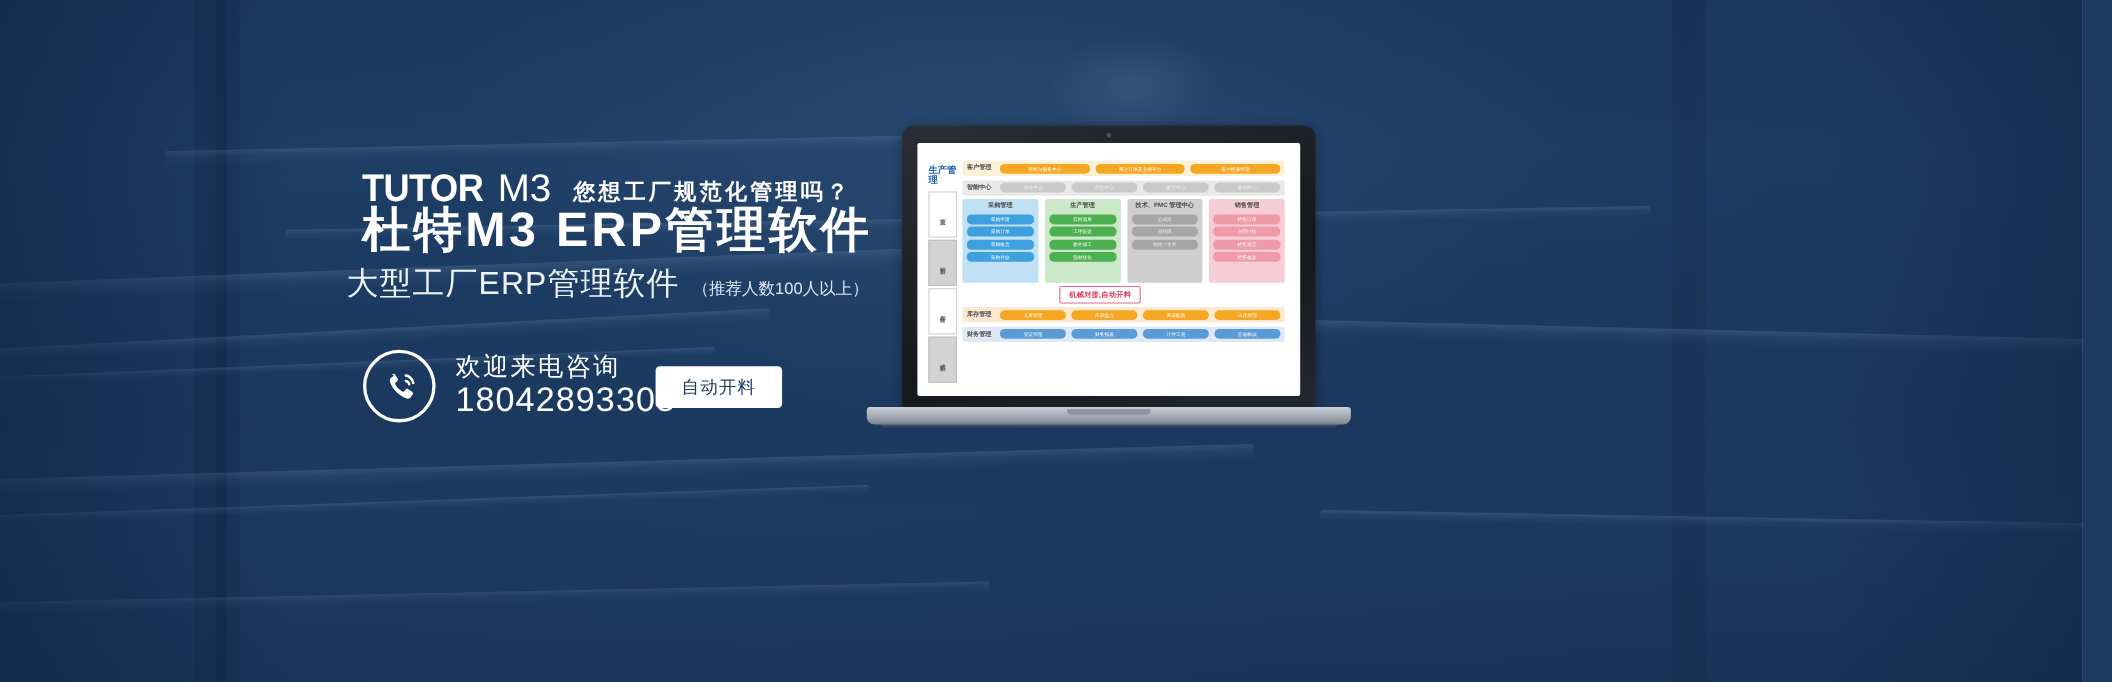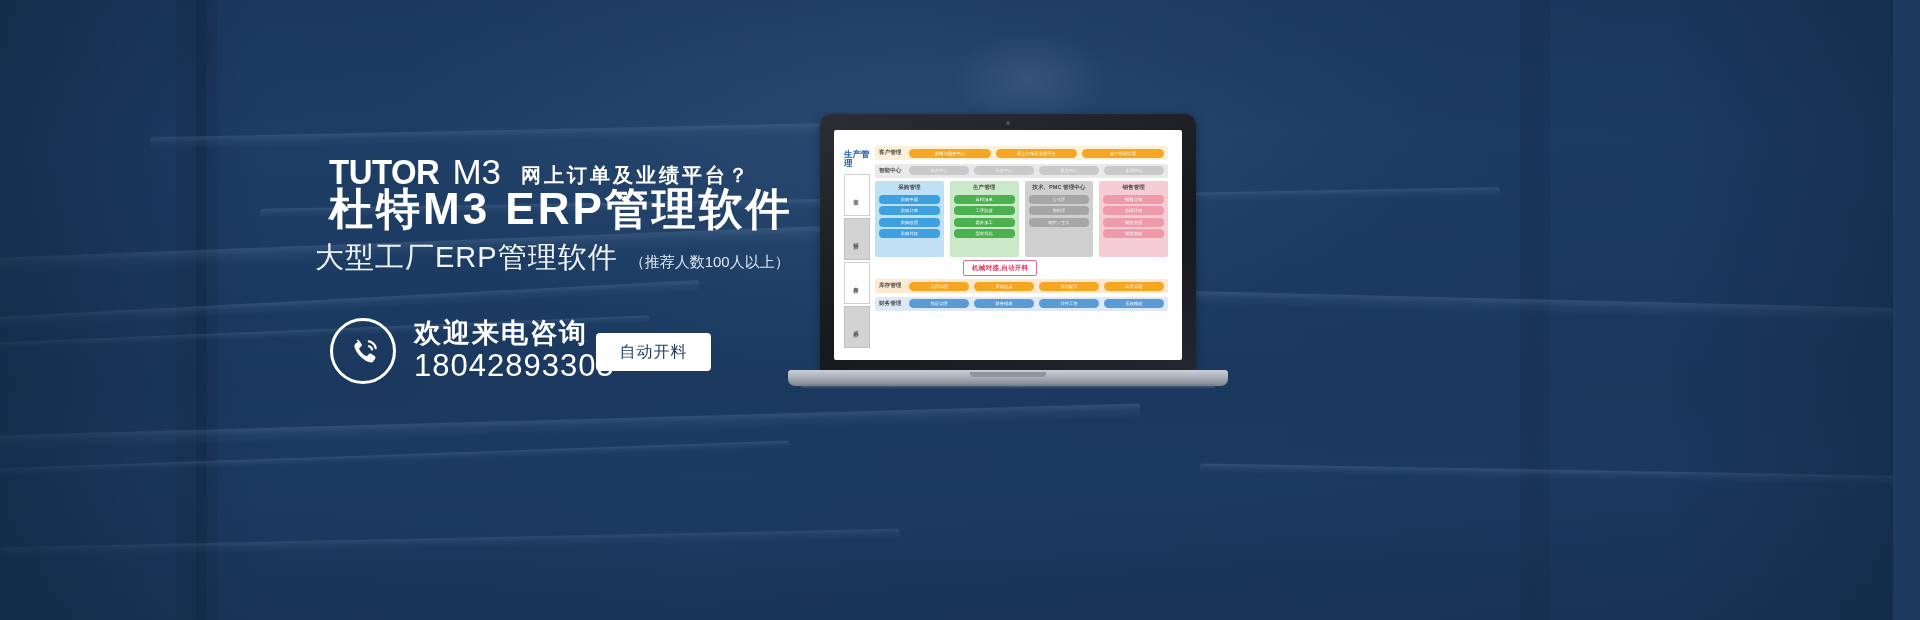--- a/index.html
+++ b/index.html
@@ -111,21 +111,21 @@
     display:flex; align-items:center;
   }
   .phone-icon {
     width:66px; height:66px; flex:0 0 auto;
     border:3px solid #ffffff; border-radius:50%;
     display:flex; align-items:center; justify-content:center;
   }
   .phone-icon svg { display:block; }
   .phone-text { margin-left:18px; line-height:1.02; }
   .phone-label {
-    font-size:27px; font-weight:bold; color:#ffffff; letter-spacing:2px;
+    font-size:23px; font-weight:normal; color:#ffffff; letter-spacing:2px;
   }
   .phone-number {
     font-size:31px; font-weight:normal; color:#ffffff; letter-spacing:1px;
     margin-top:3px;
   }
   .detail-btn {
     position:absolute; left:596px; top:333px;
     width:115px; height:38px;
     background:#ffffff; border:none; border-radius:4px;
     color:#1d3a5f; font-size:16px; letter-spacing:1px;
@@ -268,21 +268,21 @@
     <div class="worker"></div>
   </div>
   <div class="tint"></div>
   <div class="vignette"></div>
 
   <div class="content">
 
     <div class="logo-row">
       <span class="logo-tutor">TUTOR</span>
       <span class="logo-m3">M3</span>
-      <span class="logo-slogan">网上订单及业绩平台？</span>
+      <span class="logo-slogan">您想工厂规范化管理吗？</span>
     </div>
 
     <div class="headline">杜特M3 ERP管理软件</div>
 
     <div class="subline">
       <span class="subline-main">大型工厂ERP管理软件</span>
       <span class="subline-note">（推荐人数100人以上）</span>
     </div>
 
     <div class="phone-row">

